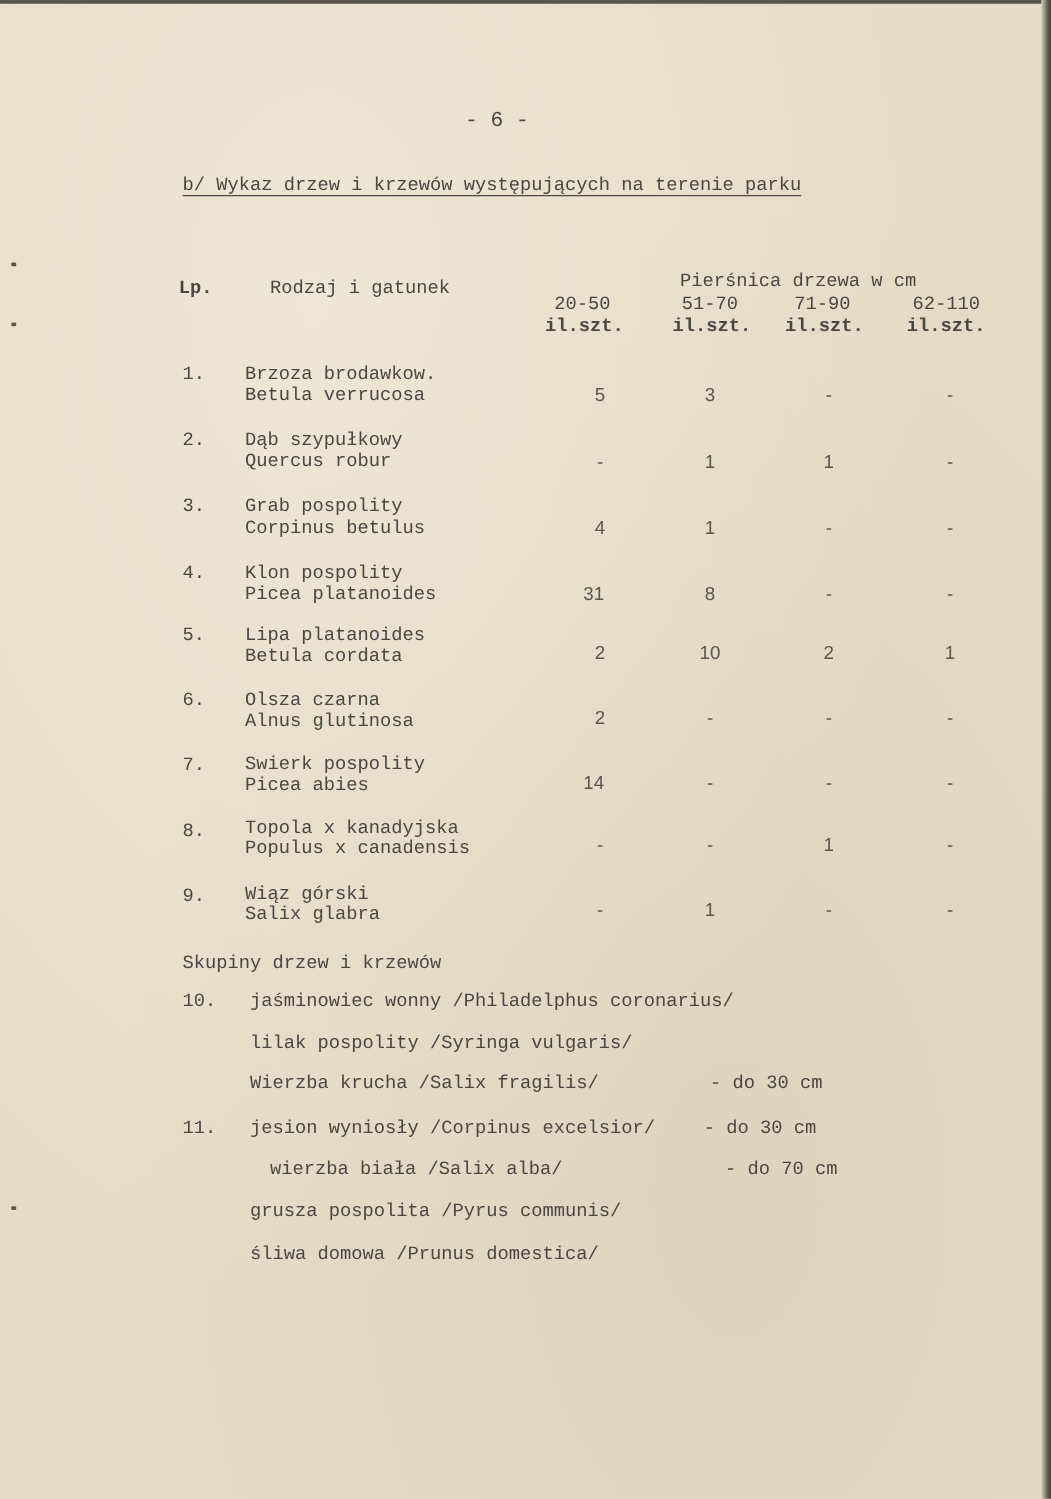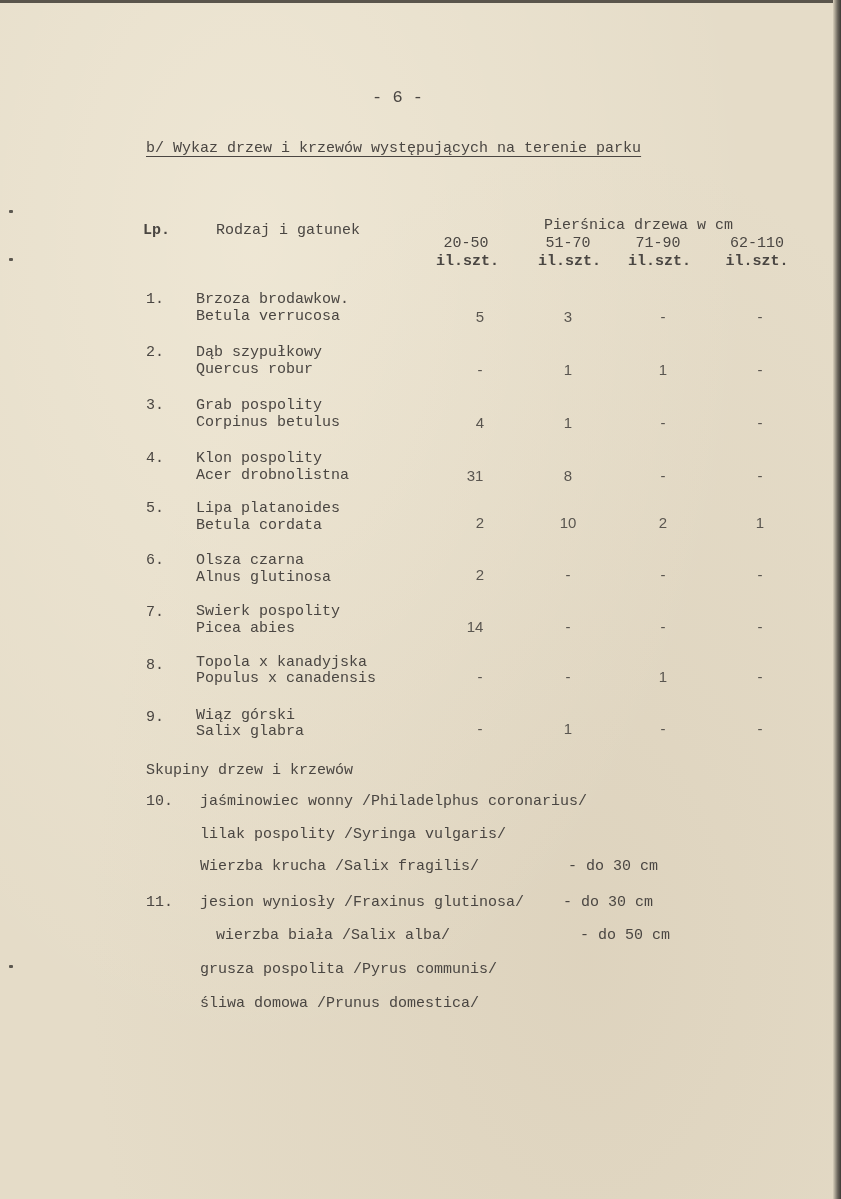--- a/index.html
+++ b/index.html
@@ -70,21 +70,21 @@
   <div class="t" style="left:196px;top:397px">Grab pospolity</div>
   <div class="t" style="left:196px;top:414px">Corpinus betulus</div>
   <div class="t num cell" style="left:450px;top:414px">4</div>
   <div class="t num cell" style="left:538px;top:414px">1</div>
   <div class="t num cell" style="left:633px;top:414px">-</div>
   <div class="t num cell" style="left:730px;top:414px">-</div>
 </div>
 <div>
   <div class="t" style="left:146px;top:450px">4.</div>
   <div class="t" style="left:196px;top:450px">Klon pospolity</div>
-  <div class="t" style="left:196px;top:467px">Acer drobnolistna</div>
+  <div class="t" style="left:196px;top:467px">Picea platanoides</div>
   <div class="t num cell" style="left:445px;top:467px">31</div>
   <div class="t num cell" style="left:538px;top:467px">8</div>
   <div class="t num cell" style="left:633px;top:467px">-</div>
   <div class="t num cell" style="left:730px;top:467px">-</div>
 </div>
 <div>
   <div class="t" style="left:146px;top:500px">5.</div>
   <div class="t" style="left:196px;top:500px">Lipa platanoides</div>
   <div class="t" style="left:196px;top:517px">Betula cordata</div>
   <div class="t num cell" style="left:450px;top:514px">2</div>
@@ -134,19 +134,19 @@
 <div>
   <div class="t" style="left:146px;top:793px">10.</div>
   <div class="t" style="left:200px;top:793px">jaśminowiec wonny /Philadelphus coronarius/</div>
   <div class="t" style="left:200px;top:826px">lilak pospolity /Syringa vulgaris/</div>
   <div class="t" style="left:200px;top:858px">Wierzba krucha /Salix fragilis/</div>
   <div class="t" style="left:568px;top:858px">- do 30 cm</div>
 </div>
 
 <div>
   <div class="t" style="left:146px;top:894px">11.</div>
-  <div class="t" style="left:200px;top:894px">jesion wyniosły /Fraxinus glutinosa/</div>
+  <div class="t" style="left:200px;top:894px">jesion wyniosły /Corpinus excelsior/</div>
   <div class="t" style="left:563px;top:894px">- do 30 cm</div>
   <div class="t" style="left:216px;top:927px">wierzba biała /Salix alba/</div>
-  <div class="t" style="left:580px;top:927px">- do 50 cm</div>
+  <div class="t" style="left:580px;top:927px">- do 70 cm</div>
   <div class="t" style="left:200px;top:961px">grusza pospolita /Pyrus communis/</div>
   <div class="t" style="left:200px;top:995px">śliwa domowa /Prunus domestica/</div>
 </div>
 
 </body></html>

